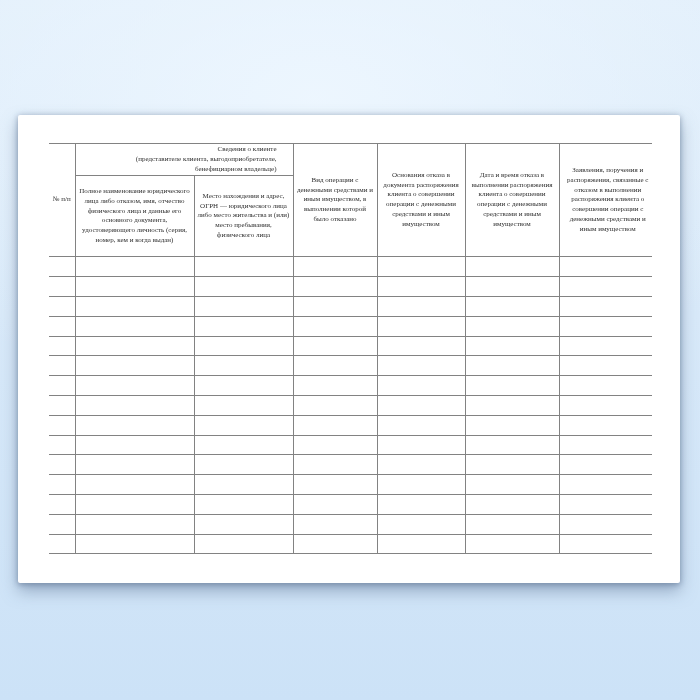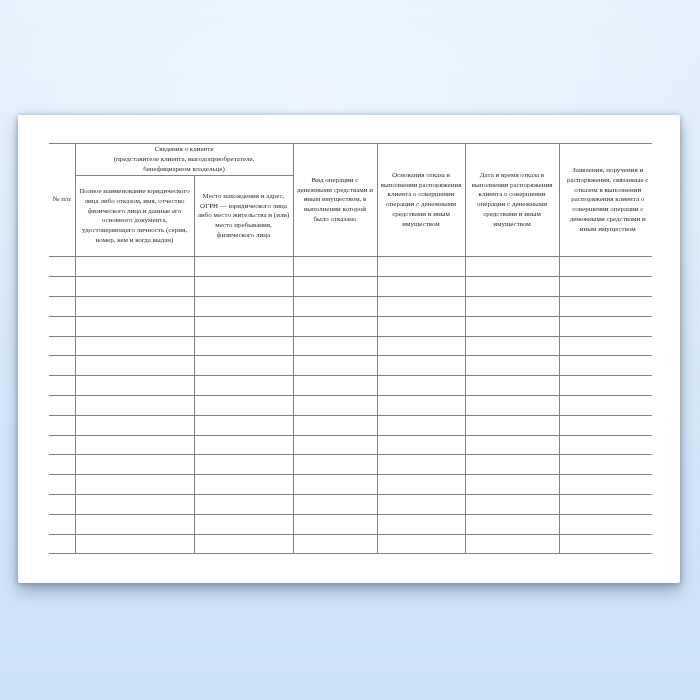--- a/index.html
+++ b/index.html
@@ -50,20 +50,21 @@
   }
   .journal .c1{border-left:none;}
   .journal .c7{border-right:none;padding-left:7px;}
   .journal thead tr.group-row{height:31px;}
   .journal thead tr.sub-row{height:81px;}
   .journal tbody tr{height:19.8px;}
   .group-title{
     display:inline-block;
     max-width:185px;
     white-space:pre-line;
+    text-align:right;
   }
 </style>
 </head>
 <body>
 
 <div class="paper">
   <table class="journal">
     <colgroup>
       <col style="width:26px">
       <col style="width:119px">
@@ -72,21 +73,21 @@
       <col style="width:88px">
       <col style="width:94px">
       <col style="width:93px">
     </colgroup>
     <thead>
       <tr class="group-row">
         <th class="c1" rowspan="2">№ п/п</th>
         <th colspan="2"><span class="group-title">Сведения о клиенте
 (представителе клиента, выгодоприобретателе, бенефициарном владельце)</span></th>
         <th class="c4" rowspan="2">Вид операции с денежными средствами и иным имуществом, в выполнении которой было отказано</th>
-        <th class="c5" rowspan="2">Основания отказа в выполнении распоряжения клиента о совершении операции с денежными средствами и иным имуществом</th>
+        <th class="c5" rowspan="2">Основания отказа в документа распоряжения клиента о совершении операции с денежными средствами и иным имуществом</th>
         <th class="c6" rowspan="2">Дата и время отказа в выполнении распоряжения клиента о совершении операции с денежными средствами и иным имуществом</th>
         <th class="c7" rowspan="2">Заявления, поручения и распоряжения, связанные с отказом в выполнении распоряжения клиента о совершении операции с денежными средствами и иным имуществом</th>
       </tr>
       <tr class="sub-row">
         <th class="c2">Полное наименование юридического лица либо отказом, имя, отчество физического лица и данные его основного документа, удостоверяющего личность (серия, номер, кем и когда выдан)</th>
         <th class="c3">Место нахождения и адрес, ОГРН — юридического лица либо место жительства и (или) место пребывания, физического лица</th>
       </tr>
     </thead>
     <tbody>
         <tr>

